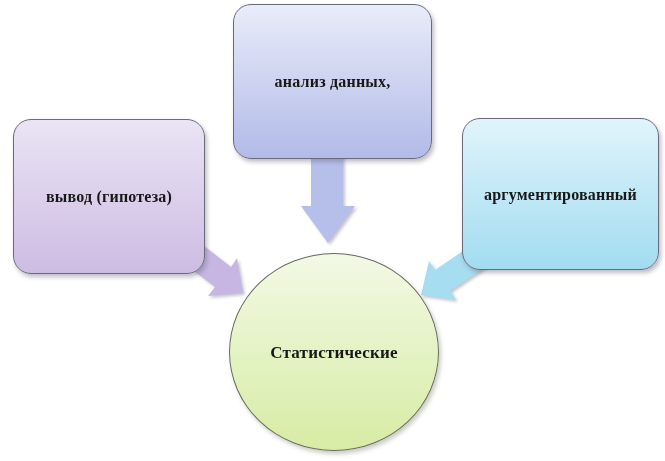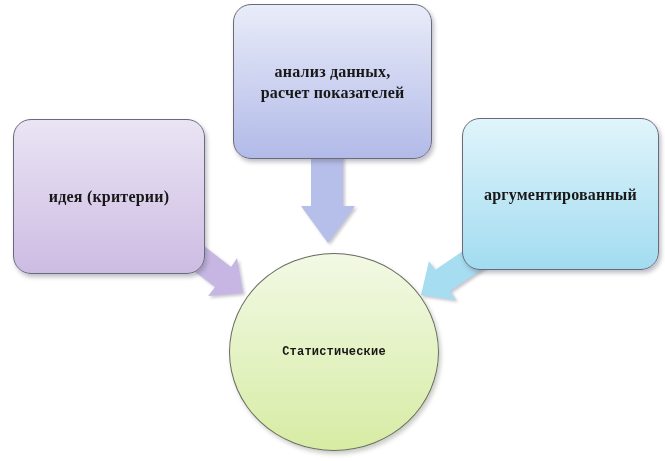--- a/index.html
+++ b/index.html
@@ -59,46 +59,44 @@
     width: 195px; height: 150px;
     background: linear-gradient(#e0f4fb, #a2dcf0);
   }
   .node-center {
     left: 229px; top: 253px;
     width: 208px; height: 196px;
     border-radius: 50%;
     border: 1px solid #6a6a60;
     background: linear-gradient(#f2f9e5, #d7eca4);
     box-shadow: 2px 3px 4px rgba(120,130,110,0.40);
-    font-size: 12px;
+    font-size: 17px;
     line-height: 23px;
-    font-family: Liberation Mono, monospace;
   }
 </style>
 </head>
 <body>
 
 <div class="canvas">
 
   <svg class="arrow-layer" width="665" height="461" viewBox="0 0 665 461">
     <polygon points="178,226 231,267 237,258 243,293 208,296 215,287 162,246" fill="#c7b6e3"></polygon>
     <polygon points="311,152 343,152 343,206 355,206 328,243 301,206 311,206" fill="#b6beea"></polygon>
     <polygon points="485,236 435,270 429,261 421,295 456,300 450,291 499,258" fill="#a6ddf1"></polygon>
   </svg>
 
   <div class="node box node-idea">
     <span class="label">
-      <span class="line">идея (критерии)</span>
+      <span class="line">вывод (гипотеза)</span>
     </span>
   </div>
 
   <div class="node box node-analysis">
     <span class="label">
       <span class="line">анализ данных,</span>
-      <span class="line">расчет показателей</span>
     </span>
   </div>
 
   <div class="node box node-conclusion">
     <span class="label">
       <span class="line">аргументированный</span>
     </span>
   </div>
 
   <div class="node node-center">

